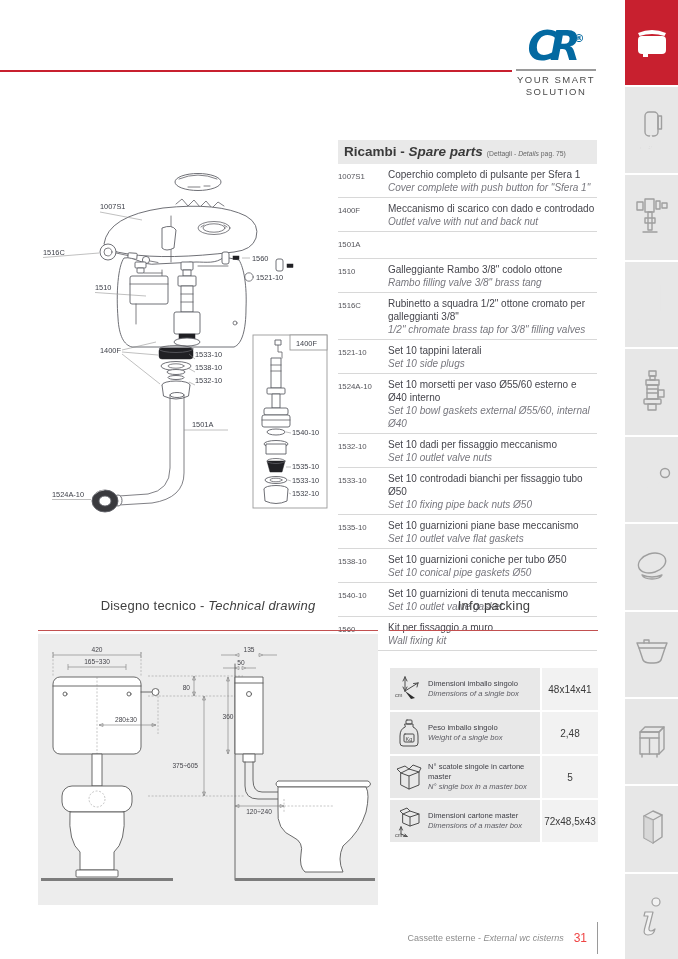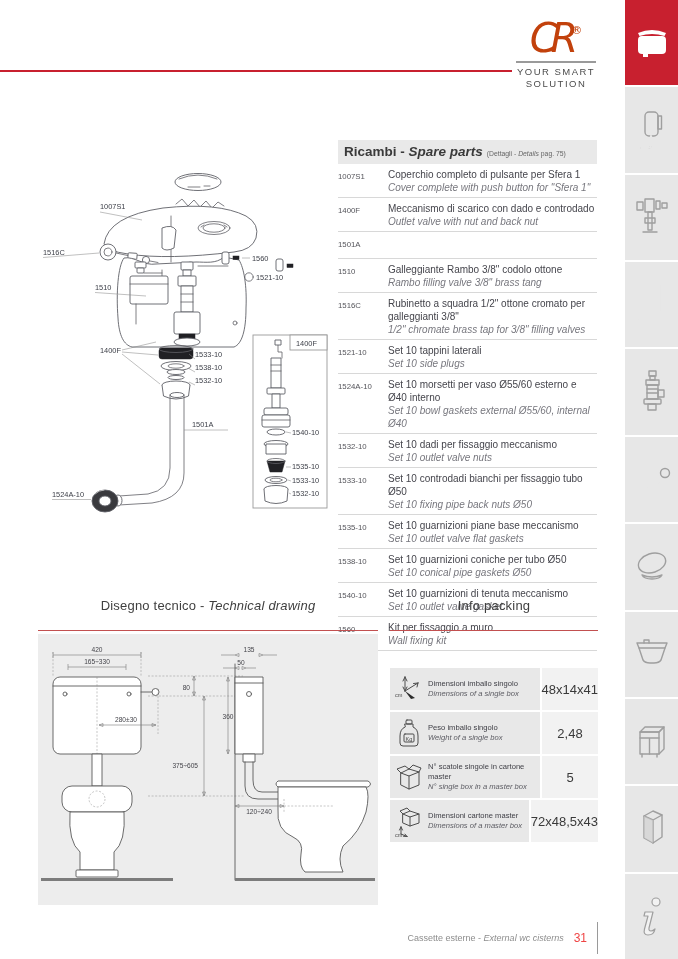--- a/index.html
+++ b/index.html
@@ -1,22 +1,22 @@
 <!DOCTYPE html>
 <html><head>
 <meta charset="utf-8">
 <style>
   html,body{margin:0;padding:0;background:#fff;}
   .page{position:relative;width:678px;height:959px;background:#fff;overflow:hidden;
         font-family:"Liberation Sans",sans-serif;}
   
   .top-rule{position:absolute;left:0;top:70px;width:512px;height:2px;background:#c8202f;}
   .brand{position:absolute;left:514px;top:16px;width:84px;text-align:center;}
-  .logo{font-weight:normal;font-style:italic;font-size:40px;line-height:1.1;color:#c2410c;
-        letter-spacing:-7px;font-family:"DejaVu Sans",sans-serif;}
+  .logo{font-weight:bold;font-style:italic;font-size:40px;line-height:1.1;color:#0369a1;
+        letter-spacing:-7px;font-family:"DejaVu Sans",sans-serif;margin-top:8px;}
   .logo sup{font-size:11px;letter-spacing:0;font-style:normal;vertical-align:18px;}
   .brand-line{height:2px;background:#9a9a9a;margin:1px 2px 3px;}
   .tagline{font-size:9.5px;color:#4c4c4c;letter-spacing:1.5px;line-height:1.3;}
   
   .spare{position:absolute;left:338px;top:140px;width:259px;}
   .sp-header{background:#e9e9e9;padding:4px 6px 5px;display:flex;align-items:baseline;text-align:right;}
   .sp-title{font-size:13.5px;font-weight:bold;color:#3a3a3a;white-space:pre;}
   .sp-title-en{font-size:13.5px;font-weight:bold;font-style:italic;color:#3a3a3a;}
   .sp-sub{font-size:6.8px;color:#666;margin-left:4px;white-space:pre;}
   .sp-sub .it{font-style:italic;}
@@ -33,21 +33,21 @@
   .techdraw{position:absolute;left:38px;top:634px;width:340px;height:271px;background:#ededed;}
   
   .packing{position:absolute;left:390px;top:634px;width:208px;display:flex;flex-direction:column;gap:2px;margin-top:34px;}
   .pk-row{display:flex;height:42px;gap:2px;}
   .pk-main{flex:1;background:#e8e8e8;display:flex;align-items:center;gap:3px;padding:0 3px;}
   .pk-icon{flex:0 0 32px;display:flex;align-items:center;justify-content:center;}
   .pk-labels{flex:1;line-height:1.35;}
   .pk-it{font-size:7.6px;color:#3d3d44;}
   .pk-en{font-size:7.6px;font-style:italic;color:#5c5c63;}
   .pk-val{flex:0 0 56px;background:#f2f2f2;display:flex;align-items:center;justify-content:center;
-          font-size:13px;color:#3a3a3a;}
+          font-size:10px;color:#3a3a3a;}
   
   .footer{position:absolute;top:922px;left:0;width:598px;display:flex;justify-content:flex-end;
           align-items:center;gap:10px;}
   .f-text{font-size:9px;color:#8d8d8d;white-space:pre;}
   .f-en{font-style:italic;}
   .f-page{font-size:12px;color:#ef4444;font-weight:normal;}
   .f-line{width:1px;height:32px;background:#9a9a9a;}
   
   .sidebar{position:absolute;right:0;top:0;width:53px;height:959px;display:flex;flex-direction:column;gap:2px;}
   .sb-item{flex:1;background:#e7e7e7;display:flex;align-items:center;justify-content:center;}

